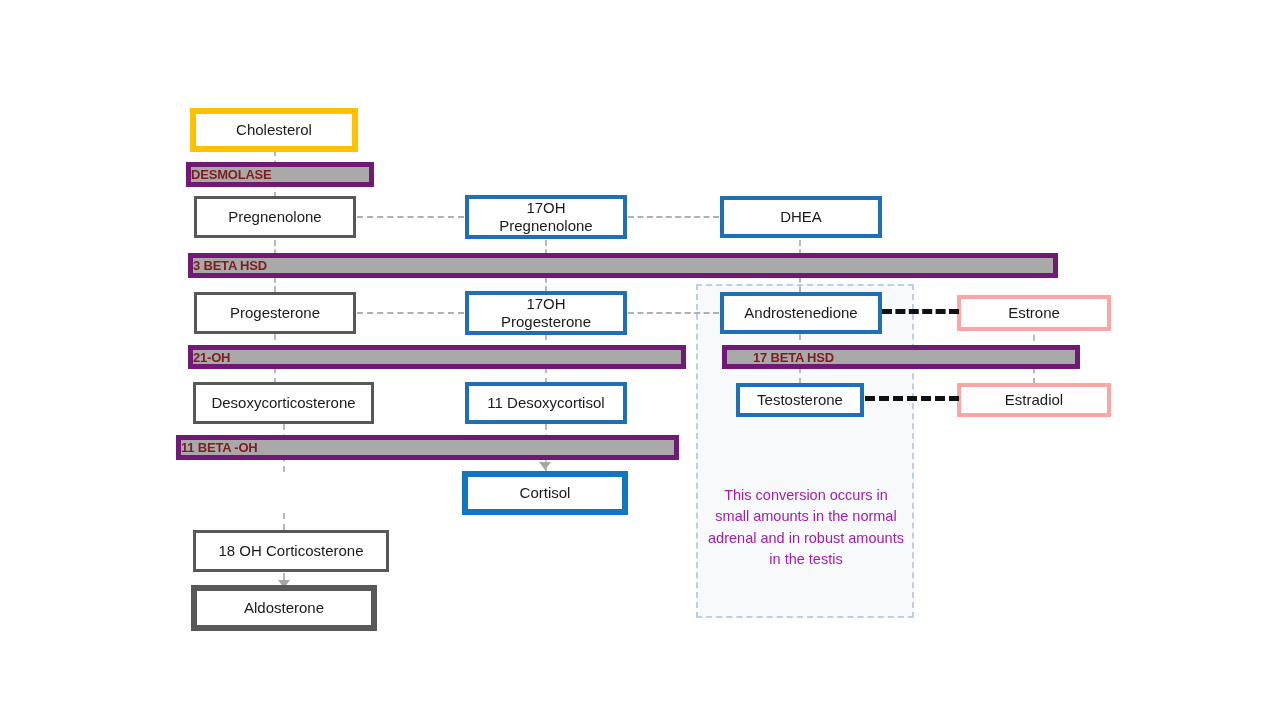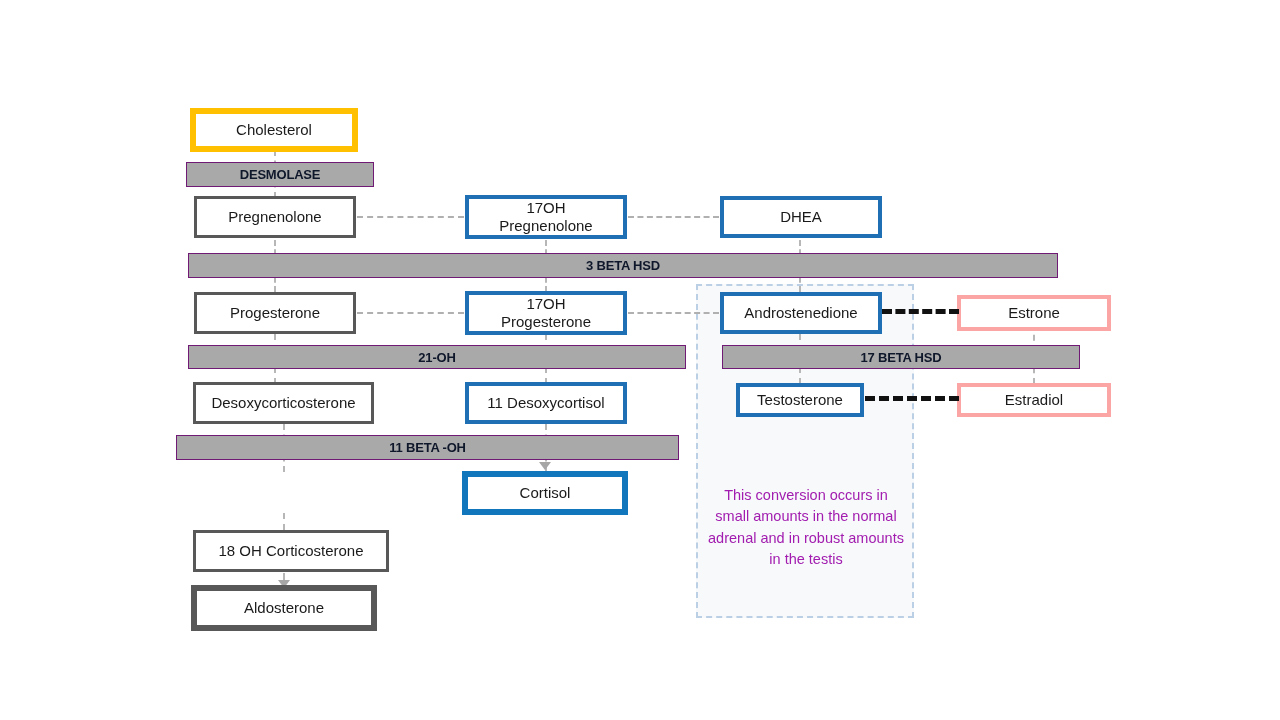--- a/index.html
+++ b/index.html
@@ -41,27 +41,26 @@
   .node.blue-thick { border: 6px solid #1176BC; justify-content: center; }
   .node.magenta    { border: 4px solid #fca5a5; }
   .node .lbl { display: block; padding: 0 4px; }
   .node .lbl .l2 { display: block; }
 
   
   .enzyme {
     position: absolute;
     box-sizing: border-box;
     background: #A9A9A9;
-    border: 1px solid #701a75;
+    border: 5px solid #701a75;
     display: flex;
     align-items: center;
-    justify-content: center;
     font-size: 13px;
     font-weight: bold;
-    color: #0f172a;
+    color: #7f1d1d;
     letter-spacing: -0.2px;
     z-index: 6;
   }
 
   
   .vconn {
     position: absolute;
     border-left: 2px dashed #B7B7B7;
     z-index: 2;
   }
@@ -206,21 +205,21 @@
   </div>
 
   <div class="enzyme" style="left:188px; top:253px; width:870px; height:25px;">
     <span>3 BETA HSD</span>
   </div>
 
   <div class="enzyme" style="left:188px; top:345px; width:498px; height:24px;">
     <span>21-OH</span>
   </div>
 
-  <div class="enzyme" style="left:722px; top:345px; width:358px; height:24px;">
+  <div class="enzyme" style="left:722px; top:345px; width:358px; height:24px;padding-left:26px;">
     <span>17 BETA HSD</span>
   </div>
 
   <div class="enzyme" style="left:176px; top:435px; width:503px; height:25px;">
     <span>11 BETA -OH</span>
   </div>
 
   <div class="note" style="left:706px; top:485px; width:200px;">
     <span>This conversion occurs in small amounts in the normal adrenal and in robust amounts in the testis</span>
   </div>

